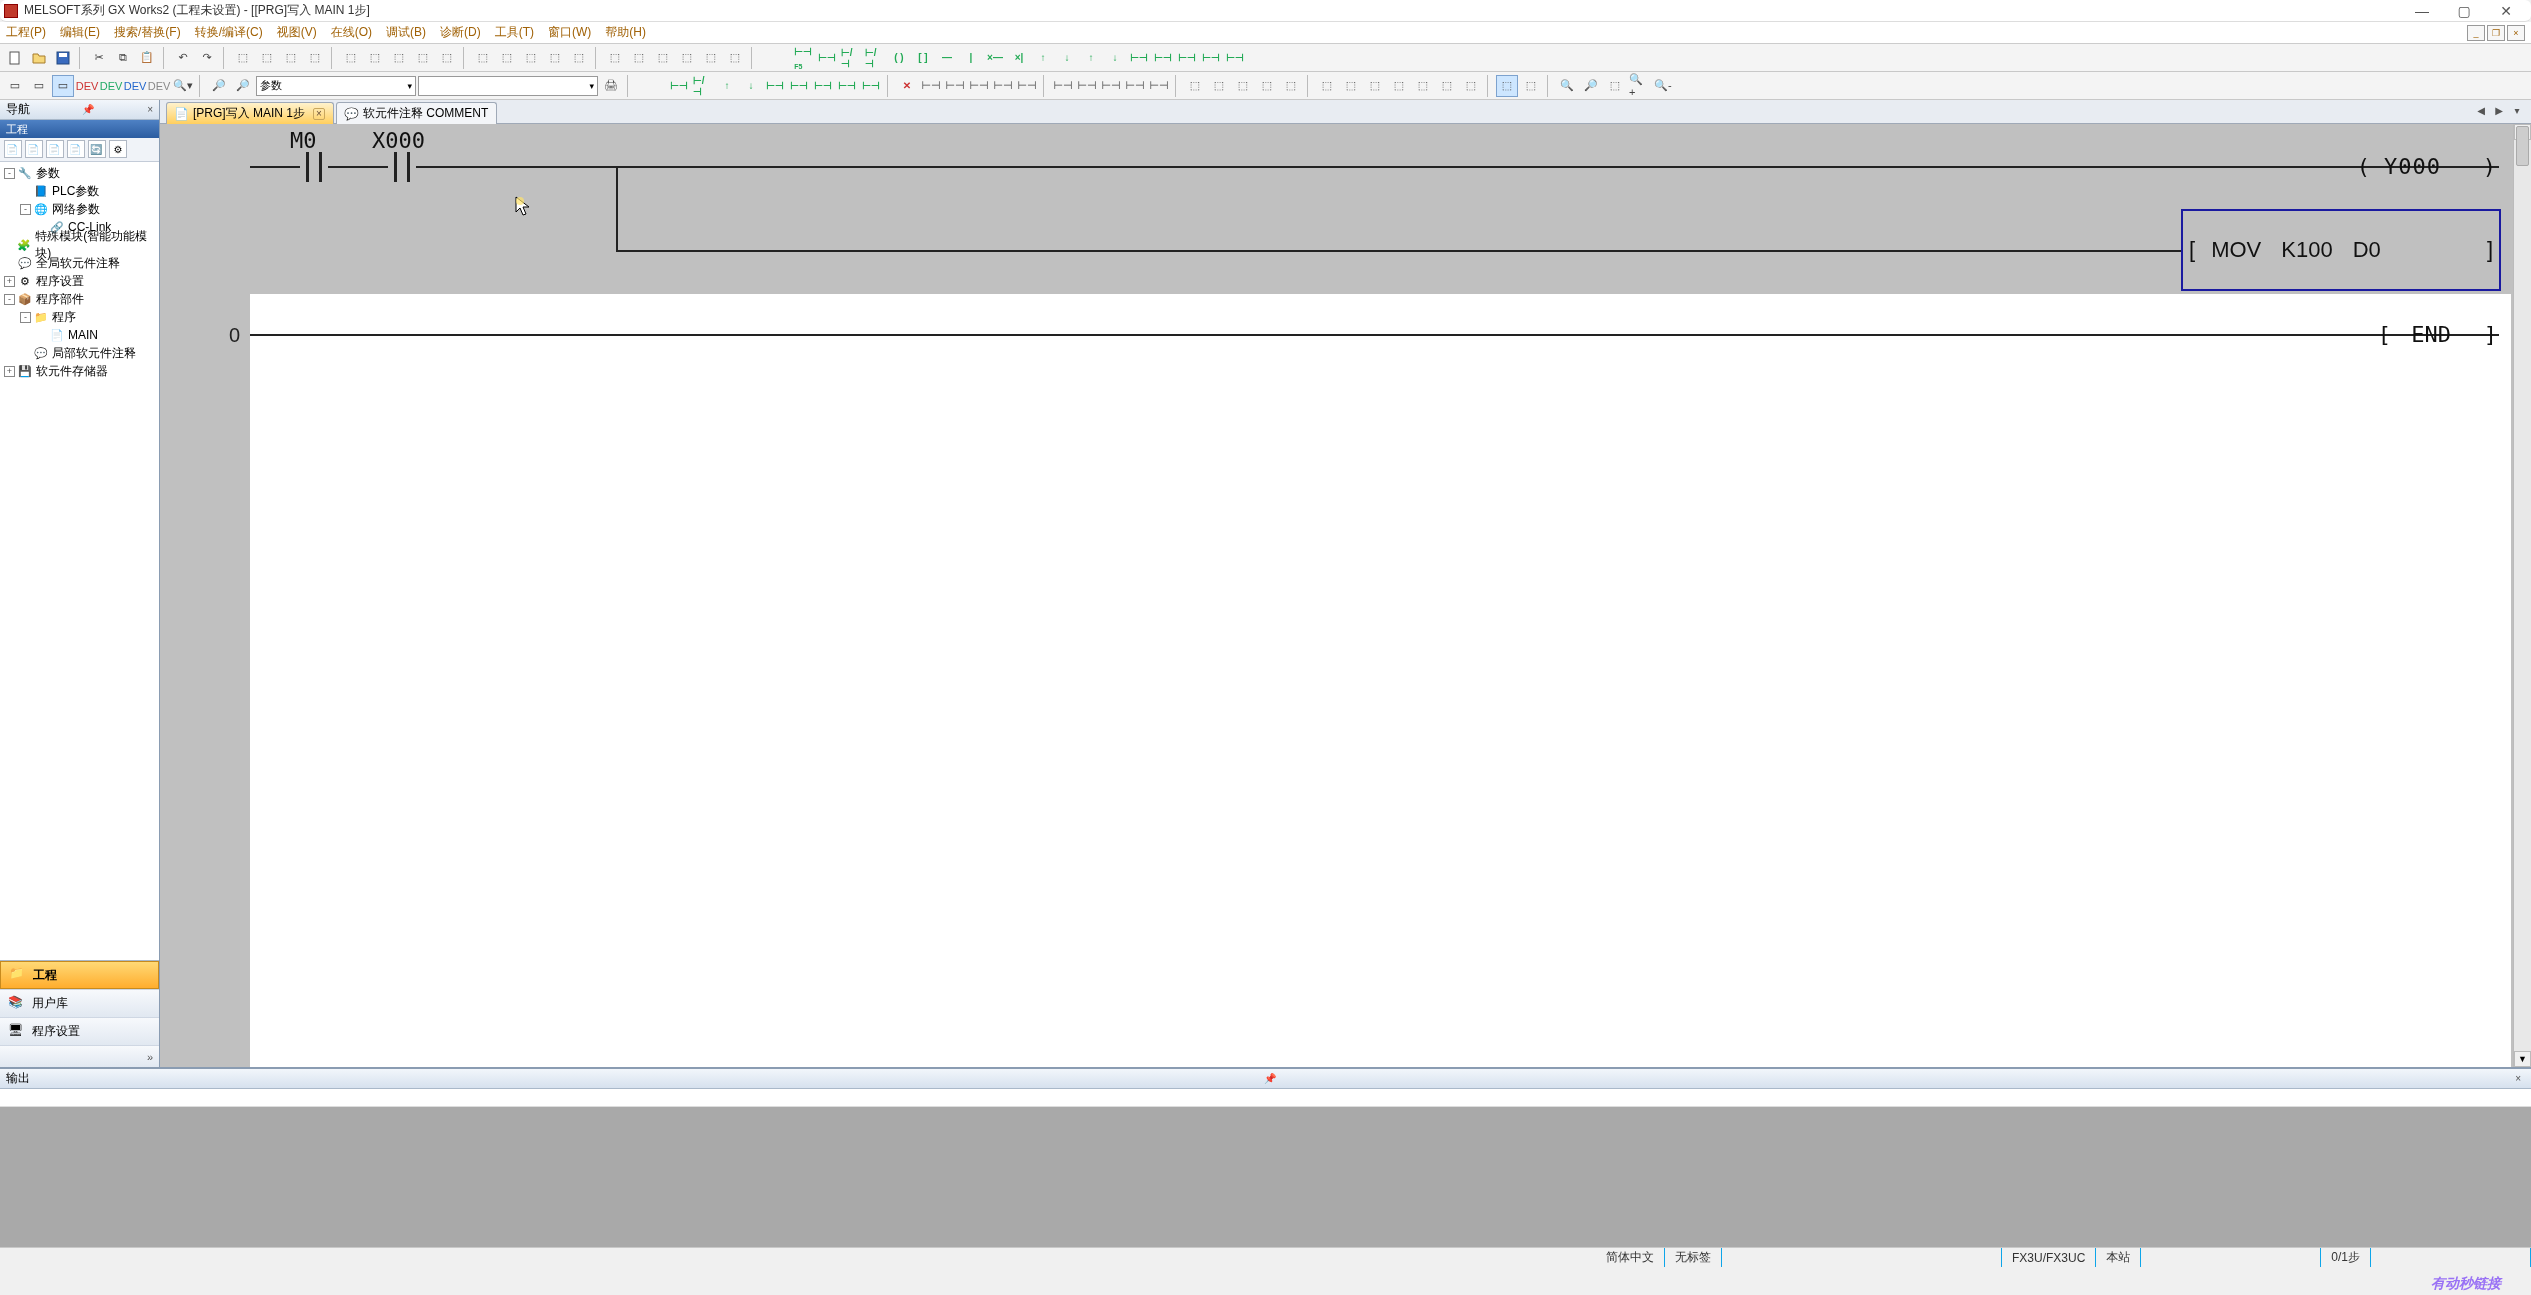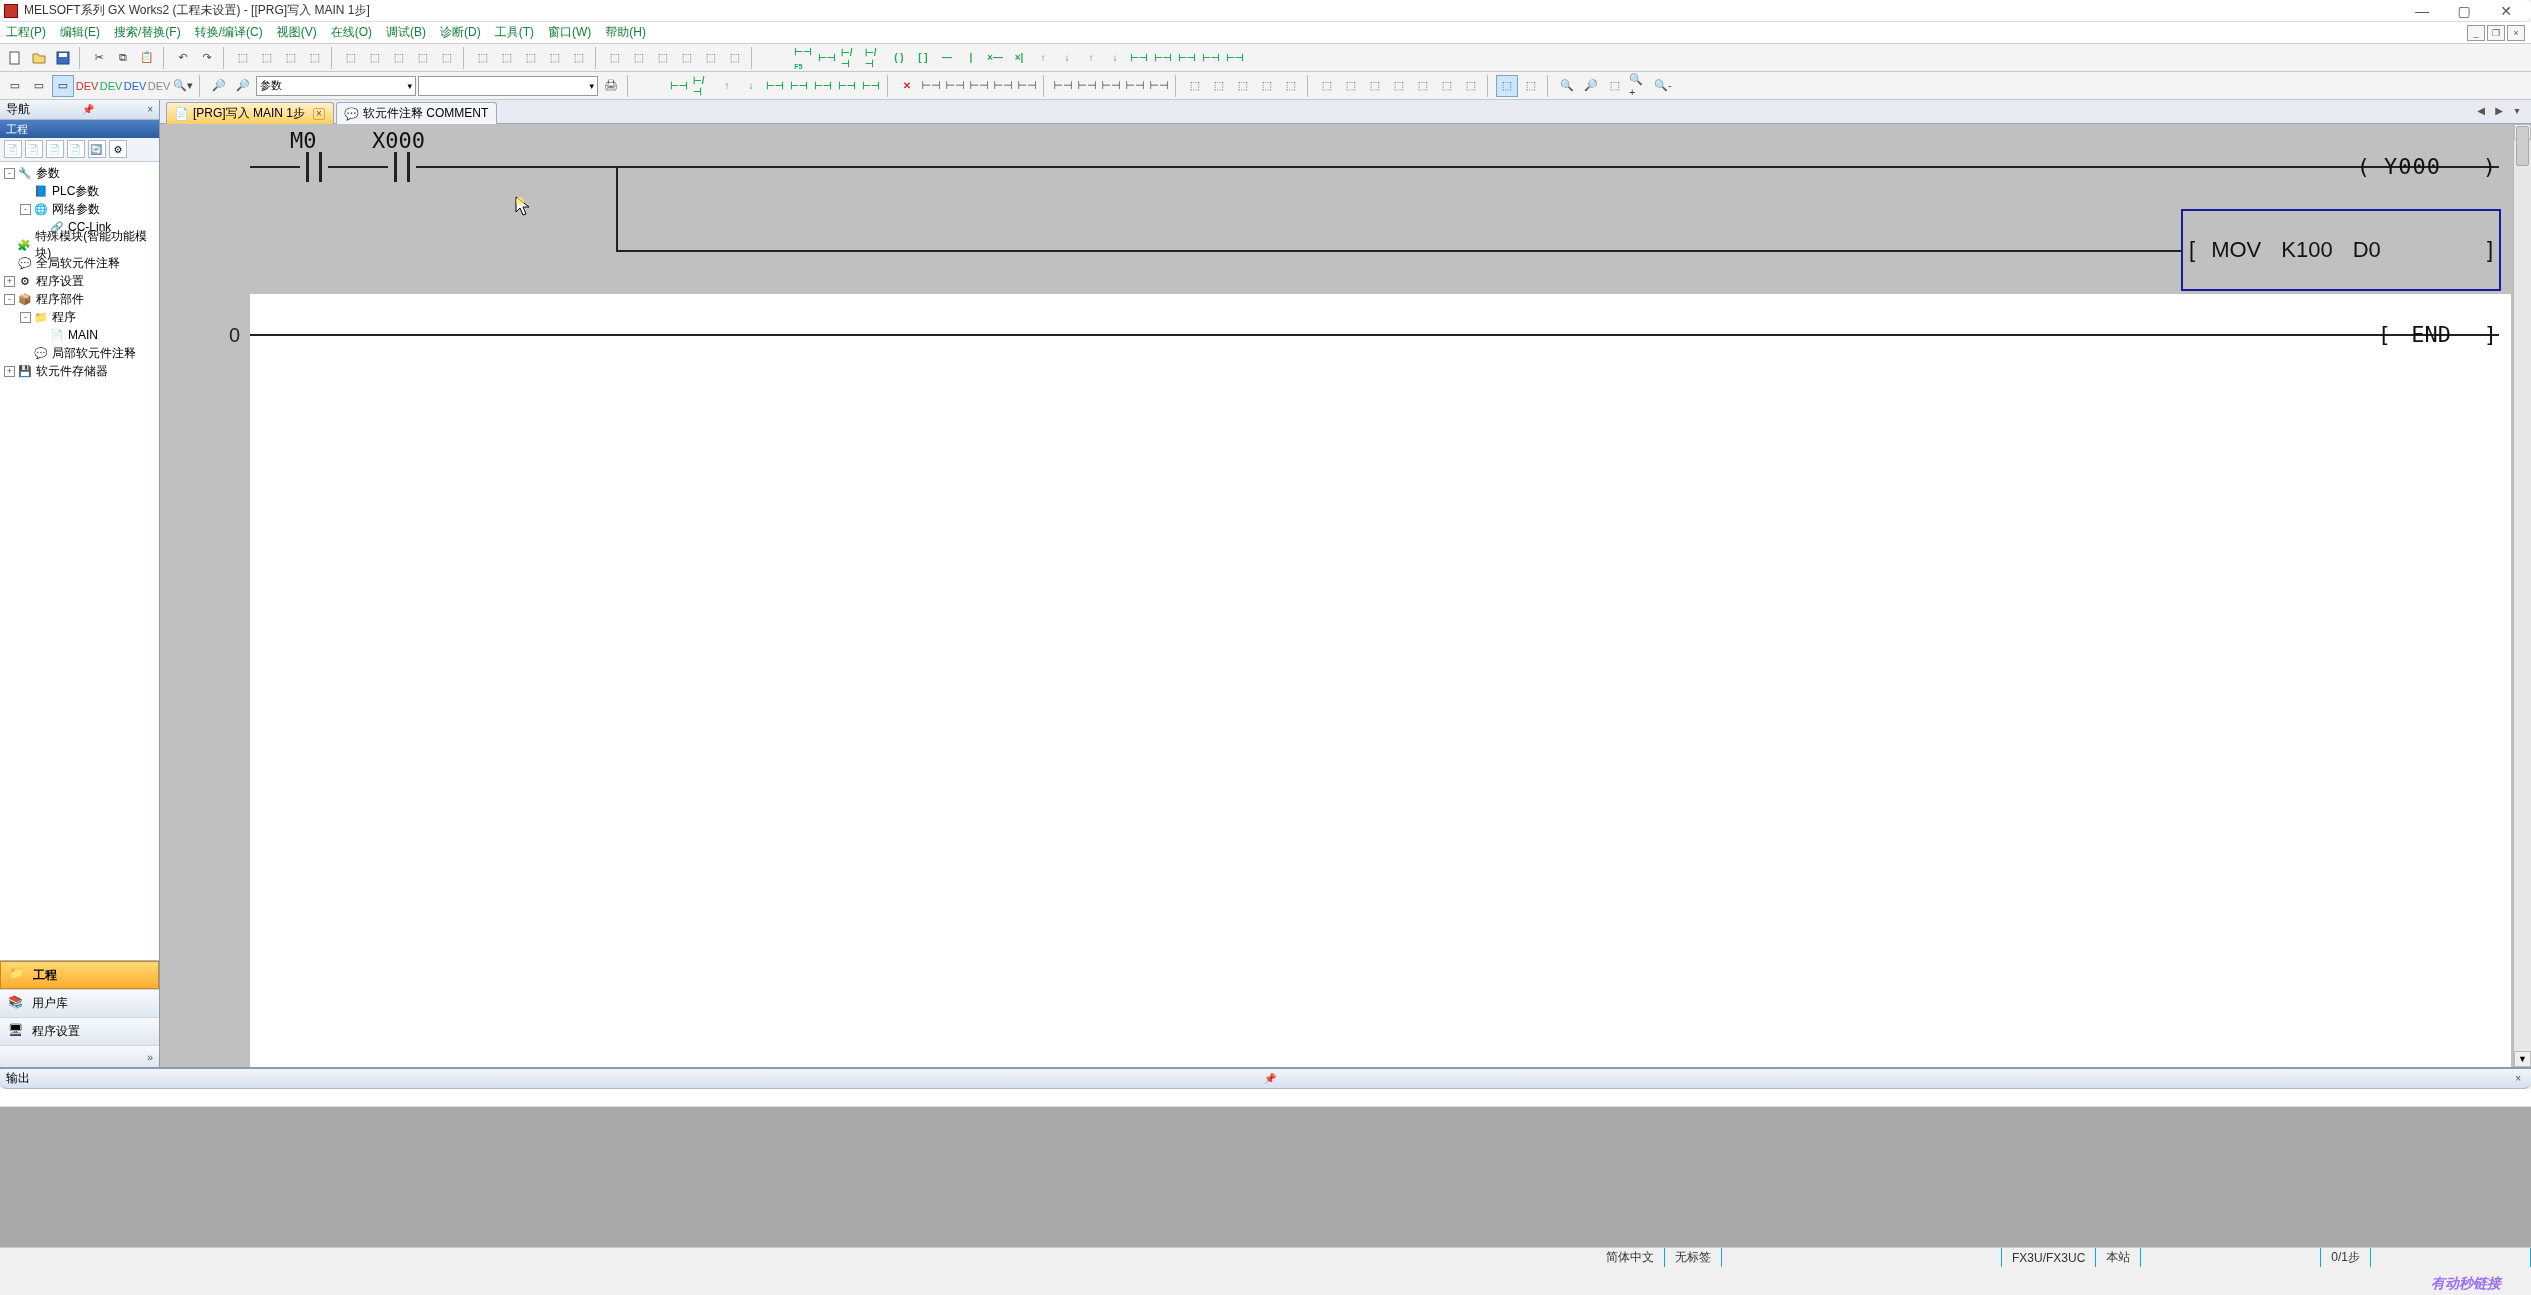--- a/index.html
+++ b/index.html
@@ -5,21 +5,21 @@
 * { box-sizing: border-box; margin: 0; padding: 0; font-family: "Microsoft YaHei", Arial, sans-serif; }
 html, body { width: 100%; height: 100%; overflow: hidden; background: #f0f0f0; }
 
 
 .titlebar { height: 22px; background: #fff; display: flex; align-items: center; padding: 0 4px; font-size: 12px; color: #333; border-bottom: 1px solid #ddd; border-radius: 6px; }
 .titlebar .app-icon { width: 14px; height: 14px; background: #c0392b; margin-right: 6px; display:inline-block; border:1px solid #8b0000;}
 .titlebar .spacer { flex: 1; }
 .titlebar .winbtn { width: 42px; height: 22px; display:flex; align-items:center; justify-content:center; font-size:14px; color:#555;}
 
 
-.menubar { height: 22px; background: #fff; display: flex; align-items: center; padding: 0 6px; font-size: 12px; color: #15803d; border-bottom: 1px solid #ccc; }
+.menubar { height: 22px; background: #fff; display: flex; align-items: center; padding: 0 6px; font-size: 12px; color: #a16207; border-bottom: 1px solid #ccc; }
 .menubar span { margin-right: 14px; cursor: default; }
 .mdi-controls { margin-left:auto; display:flex; gap:2px; }
 .mdi-controls div { width:18px; height:16px; border:1px solid #999; font-size:9px; display:flex;align-items:center;justify-content:center; background:#f7f7f7;}
 
 
 .toolbar { height: 28px; background: #f4f4f4; border-bottom: 1px solid #c8c8c8; display: flex; align-items: center; padding: 0 4px; gap: 2px; }
 .toolbar .tbtn { width: 22px; height: 22px; border: 1px solid transparent; display:flex; align-items:center; justify-content:center; font-size:11px; color:#444; position:relative;}
 .toolbar .tbtn.active { border:1px solid #7da2ce; background:#cde6ff;}
 .toolbar .sep { width: 4px; height: 22px; border-left: 1px solid #bbb; margin: 0 3px; }
 .toolbar .dd { width: 160px; height: 20px; border:1px solid #999; background:#fff; font-size:11px; padding:0 3px; display:flex; align-items:center;}
@@ -82,21 +82,21 @@
 
 .cursor { position:absolute; width:18px; height:22px; }
 .cursor svg { width:18px; height:22px; }
 
 .vscroll { position:absolute; right:0; top:0; bottom:0; width:18px; background:#e8e8e8; border-left:1px solid #bbb;}
 .vscroll .thumb { position:absolute; left:2px; right:2px; top:2px; height:40px; background:#cdcdcd; border:1px solid #aaa; border-radius:2px;}
 .vscroll .arrow { position:absolute; left:0; right:0; height:16px; background:#f0f0f0; border:1px solid #bbb; font-size:9px; display:flex;align-items:center;justify-content:center;}
 
 
 .outputpanel { height: 180px; border-top:2px solid #8a9cb2; display:flex; flex-direction:column; }
-.outputpanel .pane-title { height: 20px; background: linear-gradient(#f2f6fb,#d6e1ee); border-bottom:1px solid #a9b8c9; padding: 2px 6px; font-size:12px; display:flex; align-items:center;border-radius:7px; }
+.outputpanel .pane-title { height: 20px; background: linear-gradient(#f2f6fb,#d6e1ee); border-bottom:1px solid #a9b8c9; padding: 2px 6px; font-size:12px; display:flex; align-items:center; }
 .outputpanel .pane-title .pinbtn { margin-left:auto; font-size:10px; color:#555; margin-right:4px;}
 .outputpanel .gridhead { height: 20px; background:linear-gradient(#fdfdfd,#e4e7eb); border-bottom:1px solid #b7bcc3; display:flex; font-size:12px; }
 .outputpanel .gridhead div { border-right:1px solid #c6cad1; padding:2px 6px; }
 .outputpanel .gridbody { flex:1; background:#a9a9a9; }
 .outputpanel .whitebar { height:18px; background:#fff; border-bottom:1px solid #ddd;}
 
 
 .statusbar { height: 20px; background:#f0f0f0; border-top:1px solid #c8c8c8; display:flex; font-size:12px; color:#333; }
 .statusbar .cell { border-right:1px solid #0ea5e9; padding: 2px 10px; display:flex; align-items:center;}
 .statusbar .spacer { flex:1; }

